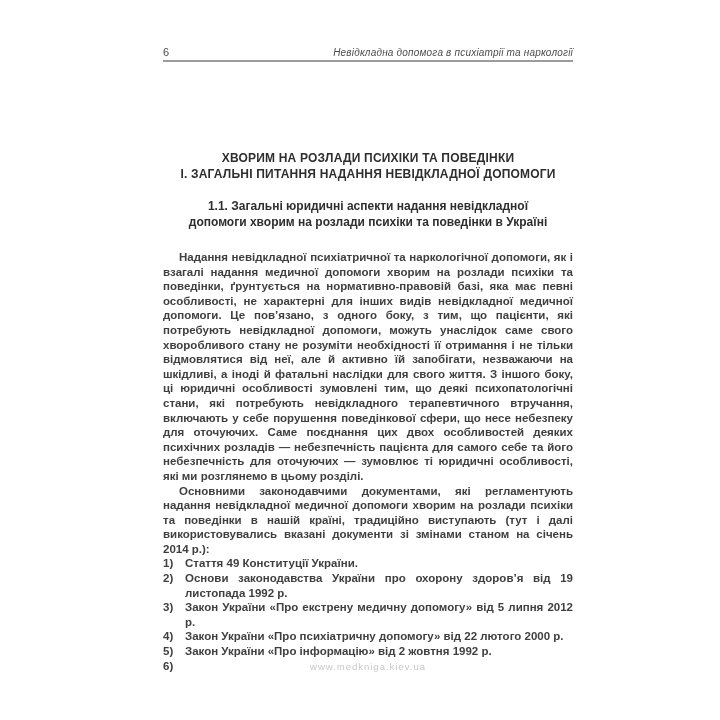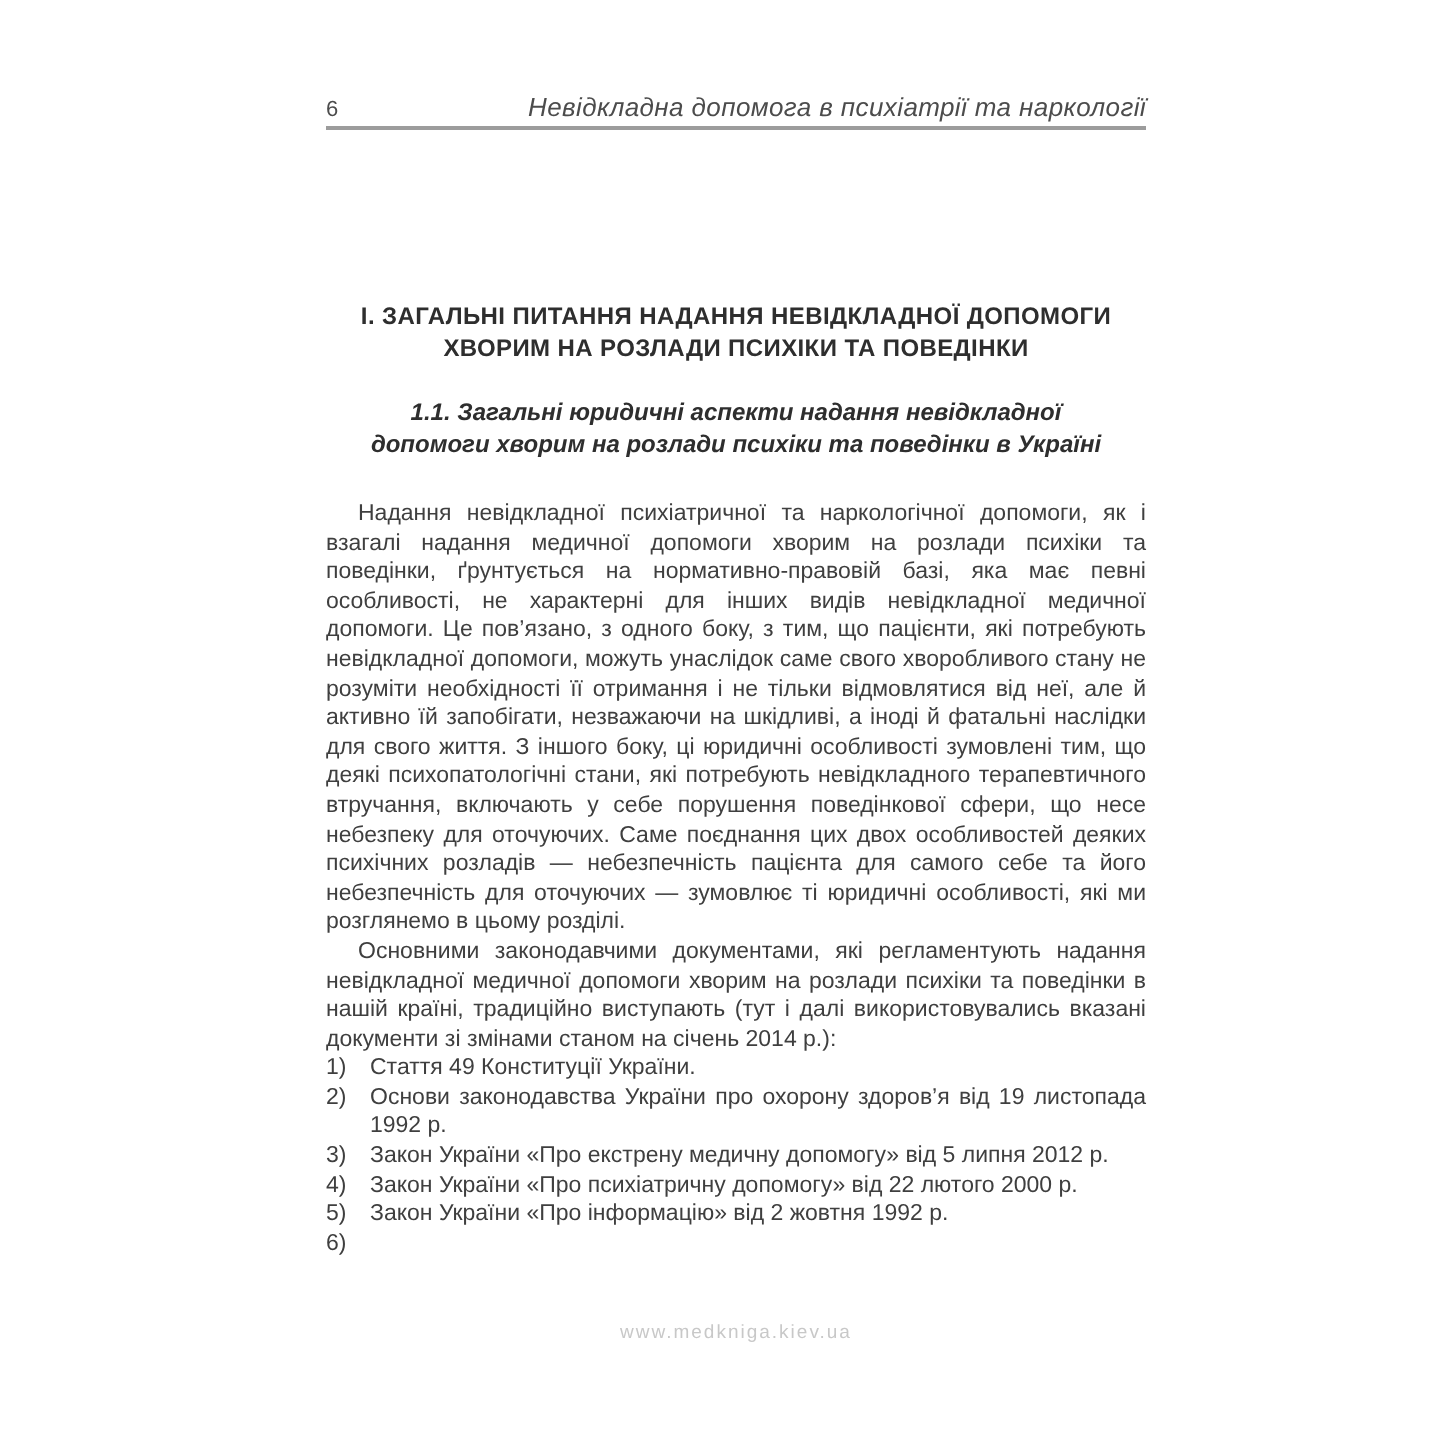--- a/index.html
+++ b/index.html
@@ -30,21 +30,21 @@
   .header-row{
     display:flex;
     justify-content:space-between;
     align-items:flex-end;
   }
   .page-number{
     font-size:11px;
     color:var(--runhead);
   }
   .running-title{
-    font-size:13px;
+    font-size:10px;
     font-style:italic;
     color:var(--runhead);
     letter-spacing:0.2px;
   }
   .header-rule{
     margin-top:2px;
     height:2px;
     background:var(--rule);
   }
 
@@ -65,23 +65,23 @@
   }
   .chapter-title .title-line{white-space:nowrap;}
   .section-title{
     margin-top:17px;
     text-align:center;
     font-weight:bold;
     font-size:12px;
     line-height:15.5px;
     color:var(--heading);
   }
-  .section-title .title-line{white-space:nowrap;font-style:italic;}
+  .section-title .title-line{white-space:nowrap;}
 
-  .body-text{margin-top:20px;}
+  .body-text{margin-top:20px;font-weight:bold;}
   .body-text p{
     font-size:11.5px;
     line-height:14.6px;
     text-align:justify;
     text-indent:16px;
     color:var(--ink);
   }
   ol.doc-list{
     list-style:none;
     font-size:11.5px;
@@ -122,22 +122,22 @@
     <div class="header-row">
       <span class="page-number">6</span>
       <span class="running-title">Невідкладна допомога в психіатрії та наркології</span>
     </div>
     <div class="header-rule"></div>
   </header>
 
   <main class="content">
 
     <h1 class="chapter-title">
+      <div class="title-line">ХВОРИМ НА РОЗЛАДИ ПСИХІКИ ТА ПОВЕДІНКИ</div>
       <div class="title-line">І. ЗАГАЛЬНІ ПИТАННЯ НАДАННЯ НЕВІДКЛАДНОЇ ДОПОМОГИ</div>
-      <div class="title-line">ХВОРИМ НА РОЗЛАДИ ПСИХІКИ ТА ПОВЕДІНКИ</div>
     </h1>
 
     <h2 class="section-title">
       <div class="title-line">1.1. Загальні юридичні аспекти надання невідкладної</div>
       <div class="title-line">допомоги хворим на розлади психіки та поведінки в Україні</div>
     </h2>
 
     <div class="body-text">
       <p>Надання невідкладної психіатричної та наркологічної допомоги, як і взагалі надання медичної допомоги хворим на розлади психіки та поведінки, ґрунтується на нормативно-правовій базі, яка має певні особливості, не характерні для інших видів невідкладної медичної допомоги. Це пов’язано, з одного боку, з тим, що пацієнти, які потребують невідкладної допомоги, можуть унаслідок саме свого хворобливого стану не розуміти необхідності її отримання і не тільки відмовлятися від неї, але й активно їй запобігати, незважаючи на шкідливі, а іноді й фатальні наслідки для свого життя. З іншого боку, ці юридичні особливості зумовлені тим, що деякі психопатологічні стани, які потребують невідкладного терапевтичного втручання, включають у себе порушення поведінкової сфери, що несе небезпеку для оточуючих. Саме поєднання цих двох особливостей деяких психічних розладів — небезпечність пацієнта для самого себе та його небезпечність для оточуючих — зумовлює ті юридичні особливості, які ми розглянемо в цьому розділі.</p>
       <p>Основними законодавчими документами, які регламентують надання невідкладної медичної допомоги хворим на розлади психіки та поведінки в нашій країні, традиційно виступають (тут і далі використовувались вказані документи зі змінами станом на січень 2014 р.):</p>

